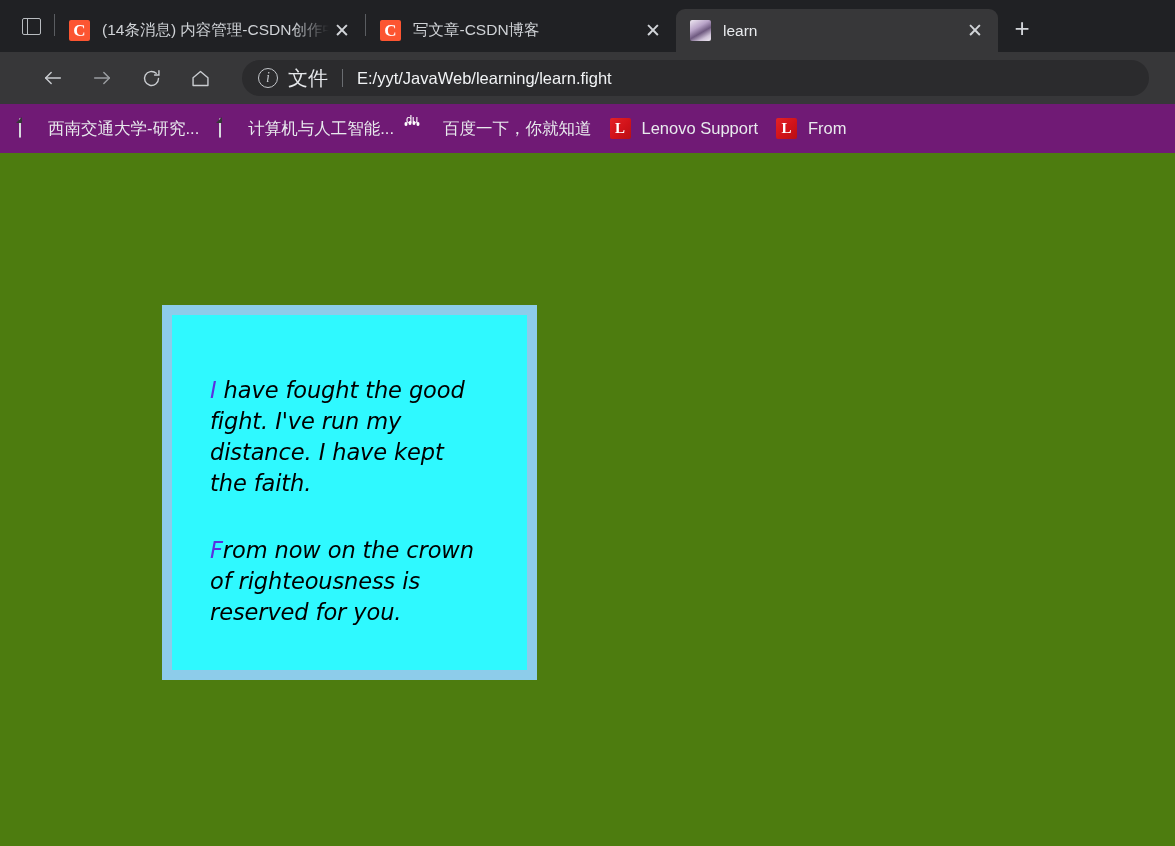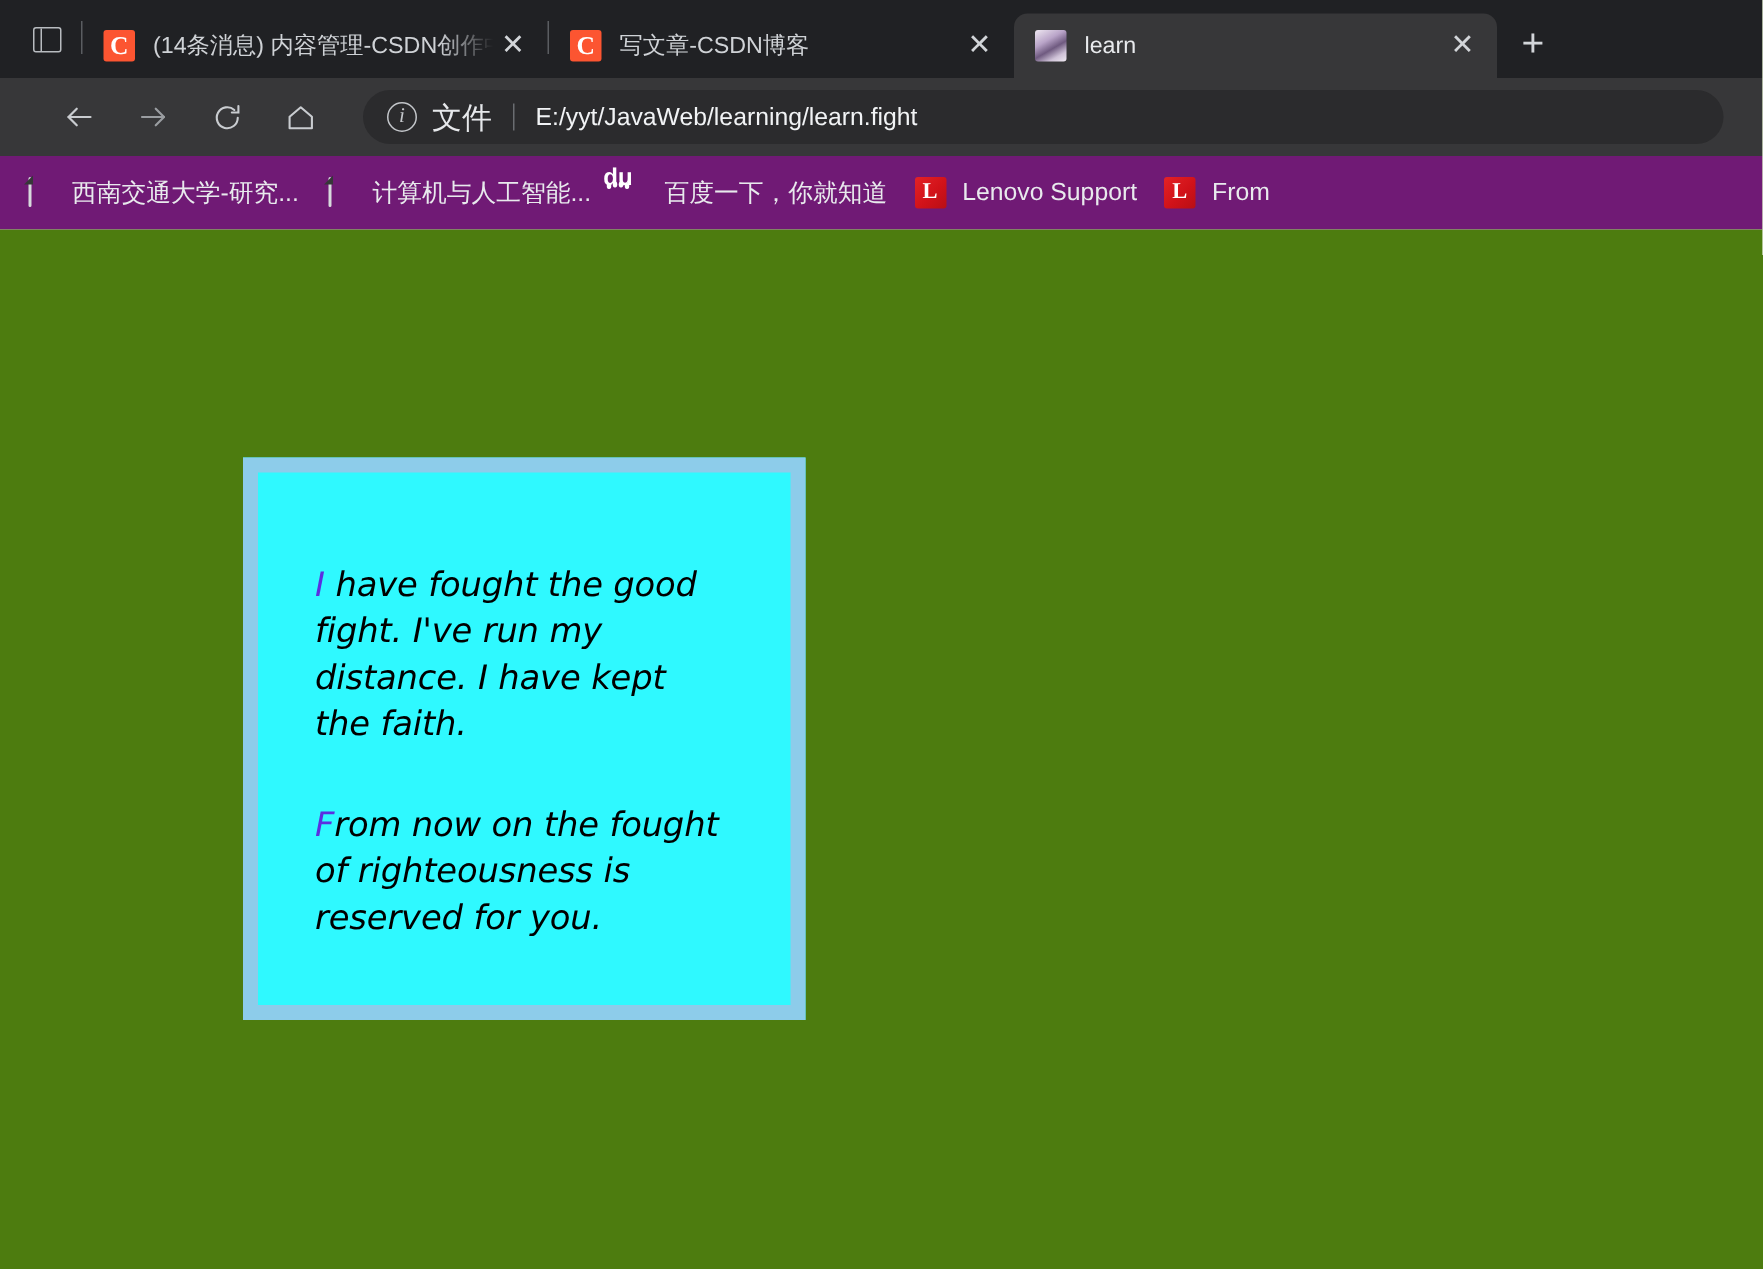--- a/index.html
+++ b/index.html
@@ -143,21 +143,21 @@
   .ico-shield::after {
     content: ""; position: absolute; left: 2px; top: 7.5px;
     width: 15px; height: 2.5px; background: #fff;
   }
   .ico-baidu {
     width: 20px; height: 20px; border-radius: 4px;
     background: #4e4ee8; position: relative;
   }
   .ico-baidu .paw {
     position: absolute; left: 50%; top: 52%; transform: translate(-50%,-50%);
-    color: #fff; font-size: 16px; line-height: 11px; font-weight: bold;
+    color: #fff; font-size: 11px; line-height: 11px; font-weight: normal;
   }
   .ico-baidu .pads {
     position: absolute; left: 50%; top: 3px; transform: translateX(-50%);
     width: 15px; height: 5px;
   }
   .ico-baidu .pads i {
     position: absolute; top: 0; width: 3px; height: 4.5px;
     background: #fff; border-radius: 50%;
   }
   .ico-baidu .pads i:nth-child(1){ left: 0; }
@@ -302,17 +302,17 @@
 
     <div class="bookmark">
       <span class="bm-ico ico-lenovo">L</span>
       <span>From</span>
     </div>
   </div>
 
   <div id="page-content">
     <div id="quote-box">
       <p>I have fought the good fight. I've run my distance. I have kept the faith.</p>
-      <p>From now on the fought of righteousness is reserved for you.</p>
+      <p>From now on the crown of righteousness is reserved for you.</p>
     </div>
   </div>
 
 </div>
 
 </body></html>

